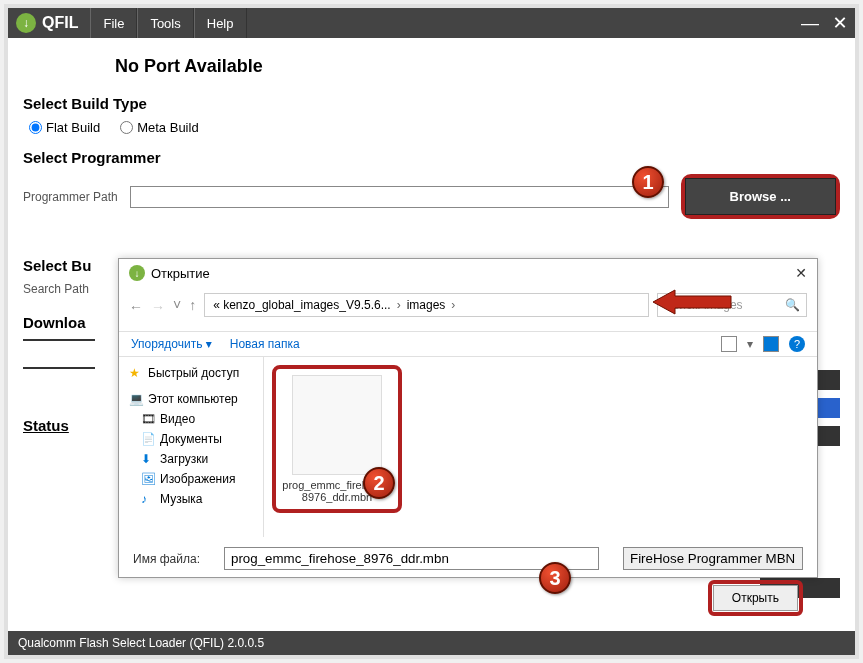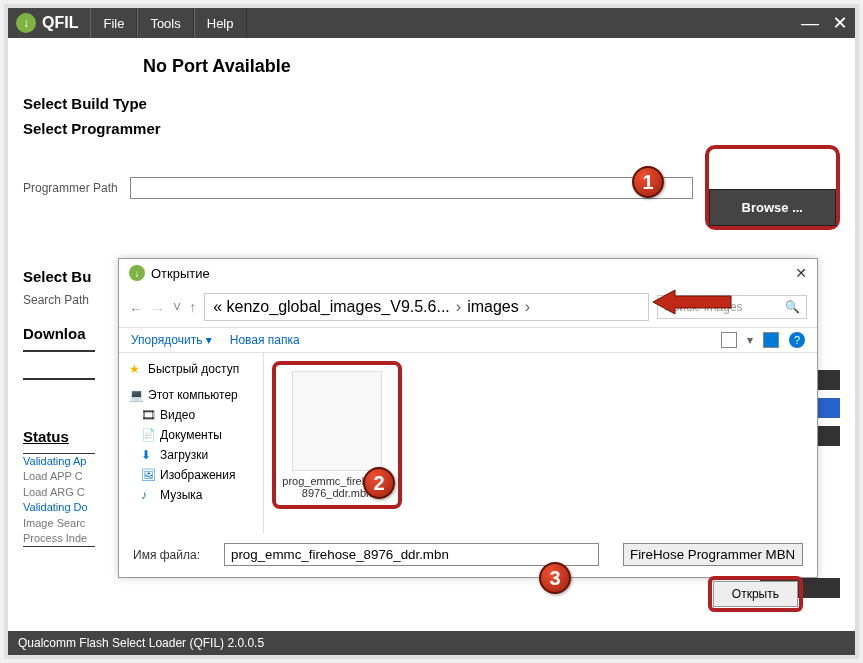--- a/index.html
+++ b/index.html
@@ -7,21 +7,21 @@
 .outer { border: 4px solid #e0e0e0; width: 855px; height: 655px; margin: 4px; background: #fff; position: relative; }
 .titlebar { background: #444; height: 30px; display: flex; align-items: center; }
 .titlebar-icon { width: 20px; height: 20px; background: #7cb342; border-radius: 50%; margin-left: 8px; display: flex; align-items: center; justify-content: center; color: #fff; font-size: 12px; font-weight: bold; }
 .app-title { color: #fff; font-weight: bold; margin: 0 12px 0 6px; }
 .menubar { display: flex; height: 100%; }
 .menu-item { color: #fff; padding: 0 12px; display: flex; align-items: center; border-left: 1px solid #666; border-right: 1px solid #333; font-size: 13px; cursor: pointer; }
 .win-controls { margin-left: auto; display: flex; height: 100%; }
 .win-btn { width: 30px; color: #fff; font-size: 18px; display: flex; align-items: center; justify-content: center; cursor: pointer; }
 .content { padding: 10px 15px; position: relative; }
 .port-row { display: flex; align-items: center; margin: 8px 0 18px; }
-.port-title { font-weight: bold; font-size: 18px; margin-left: 120px; }
+.port-title { font-weight: bold; font-size: 18px; margin-left: 92px; }
 .btn-dark { background: #444; color: #fff; padding: 8px 18px; border: 1px solid #222; font-size: 13px; font-weight: bold; cursor: pointer; }
 .btn-dark.port { margin-left: auto; }
 .section-title { font-weight: bold; font-size: 15px; margin: 8px 0; }
 .radio-row { display: flex; gap: 20px; margin: 6px 0 14px 6px; font-size: 13px; }
 .radio-opt { display: flex; align-items: center; gap: 4px; }
 .prog-row { display: flex; align-items: center; gap: 12px; margin: 6px 0; }
 .prog-label { font-size: 12px; color: #555; }
 .prog-input { flex: 1; border: 1px solid #888; height: 22px; background: #fff; }
 .browse-highlight { border: 4px solid #b02020; border-radius: 10px; padding: 0; }
 .status-panel { font-size: 11px; color: #0066cc; margin-top: 6px; line-height: 1.4; }
@@ -29,25 +29,25 @@
 .bg-bar { background: #333; position: absolute; right: 15px; width: 80px; height: 20px; }
 .bg-bar.blue { background: #2962cc; }
 .statusbar { background: #444; color: #fff; font-size: 12px; padding: 5px 10px; position: absolute; bottom: 0; left: 0; right: 0; }
 
 .dialog { position: absolute; left: 110px; top: 250px; width: 700px; height: 320px; background: #fff; border: 1px solid #999; box-shadow: 0 0 8px rgba(0,0,0,0.2); }
 .dlg-title { display: flex; align-items: center; padding: 6px 10px; font-size: 13px; }
 .dlg-title-icon { width: 16px; height: 16px; background: #7cb342; border-radius: 50%; margin-right: 6px; display: inline-flex; align-items: center; justify-content: center; color: #fff; font-size: 10px; }
 .dlg-close { margin-left: auto; cursor: pointer; font-size: 14px; color: #333; }
 .dlg-nav { display: flex; align-items: center; padding: 6px 10px; gap: 8px; font-size: 13px; }
 .dlg-nav .arrow { color: #888; cursor: pointer; font-size: 14px; }
-.dlg-path { flex: 1; border: 1px solid #ccc; padding: 4px 8px; display: flex; align-items: center; font-size: 16px; position: relative; }
+.dlg-path { flex: 1; border: 1px solid #ccc; padding: 4px 8px; display: flex; align-items: center; font-size: 12px; position: relative; }
 .red-left-arrow { position: absolute; right: -85px; top: -8px; }
 .red-left-arrow svg { display: block; }
 .dlg-search { width: 150px; border: 1px solid #ccc; padding: 4px 6px; color: #999; font-size: 12px; display: flex; align-items: center; justify-content: space-between; }
-.dlg-toolbar { display: flex; align-items: center; padding: 4px 12px; border-bottom: 1px solid #e0e0e0; border-top: 1px solid #e0e0e0; font-size: 12px; gap: 18px; }
+.dlg-toolbar { display: flex; align-items: center; padding: 4px 12px; border-bottom: 1px solid #e0e0e0; border-top: 1px solid #e0e0e0; font-size: 12px; gap: 18px; margin-top: 8px; }
 .dlg-toolbar .link { color: #0066cc; cursor: pointer; }
 .dlg-toolbar .right { margin-left: auto; display: flex; gap: 10px; align-items: center; }
 .view-icon { width: 16px; height: 16px; border: 1px solid #888; }
 .help-icon { width: 16px; height: 16px; border-radius: 50%; background: #0078d7; color: #fff; font-size: 11px; display: flex; align-items: center; justify-content: center; }
 .dlg-body { display: flex; height: 180px; }
 .dlg-sidebar { width: 145px; border-right: 1px solid #e0e0e0; padding: 6px; font-size: 12px; overflow: hidden; }
 .sb-item { display: flex; align-items: center; gap: 5px; padding: 3px 4px; cursor: pointer; }
 .sb-icon { width: 14px; height: 14px; font-size: 12px; }
 .dlg-files { flex: 1; padding: 8px; position: relative; }
 .file-highlight { border: 4px solid #b02020; border-radius: 8px; padding: 6px; width: 130px; display: flex; flex-direction: column; align-items: center; gap: 4px; }
@@ -83,53 +83,55 @@
       <div class="win-btn">✕</div>
     </div>
   </div>
 
   <div class="content">
     <div class="port-row">
       <span class="port-title">No Port Available</span>
     </div>
 
     <div class="section-title">Select Build Type</div>
+    <div class="radio-row">
+      <label class="radio-opt">
+          <input type="radio" checked="" style=""> 
+          <span>Flat Build</span>
+        </label>
+      <label class="radio-opt">
+          <input type="radio" style=""> 
+          <span>Meta Build</span>
+        </label>
+    </div>
 
     <div class="section-title">Select Programmer</div>
     <div class="prog-row">
       <span class="prog-label">Programmer Path</span>
       <div class="prog-input"></div>
       <div class="browse-highlight">
-        <button class="btn-dark" style="padding:10px 32px;margin-top:40px;">Browse ...</button>
+        <button class="btn-dark" style="padding:10px 44px;">Browse ...</button>
       </div>
     </div>
 
     <div style="height:24px"></div>
     <div class="section-title">Select Bu</div>
     <div class="prog-label">Search Path</div>
 
     <div style="height:10px"></div>
     <div class="section-title">Downloa</div>
     <div style="height:4px;border-top:2px solid #333;border-bottom:2px solid #333;width:72px;height:30px;"></div>
 
     <div class="bg-bar" style="top:332px;"></div>
     <div class="bg-bar blue" style="top:360px;"></div>
     <div class="bg-bar" style="top:388px;"></div>
     <div class="bg-bar" style="top:540px;"></div>
 
     <div style="height:40px"></div>
     <div class="section-title" style="text-decoration:underline;">Status</div>
-    <div class="status-panel" style="border-top:1px solid #333;border-bottom:1px solid #333;width:72px;">
-      <div>Validating Ap</div>
-      <div class="gray">Load APP C</div>
-      <div class="gray">Load ARG C</div>
-      <div>Validating Do</div>
-      <div class="gray">Image Searc</div>
-      <div class="gray">Process Inde</div>
-    </div>
   </div>
 
   <div class="statusbar">Qualcomm Flash Select Loader (QFIL)   2.0.0.5</div>
 
   <div class="dialog">
     <div class="dlg-title">
       <span class="dlg-title-icon">↓</span>
       <span>Открытие</span>
       <span class="dlg-close">✕</span>
     </div>

